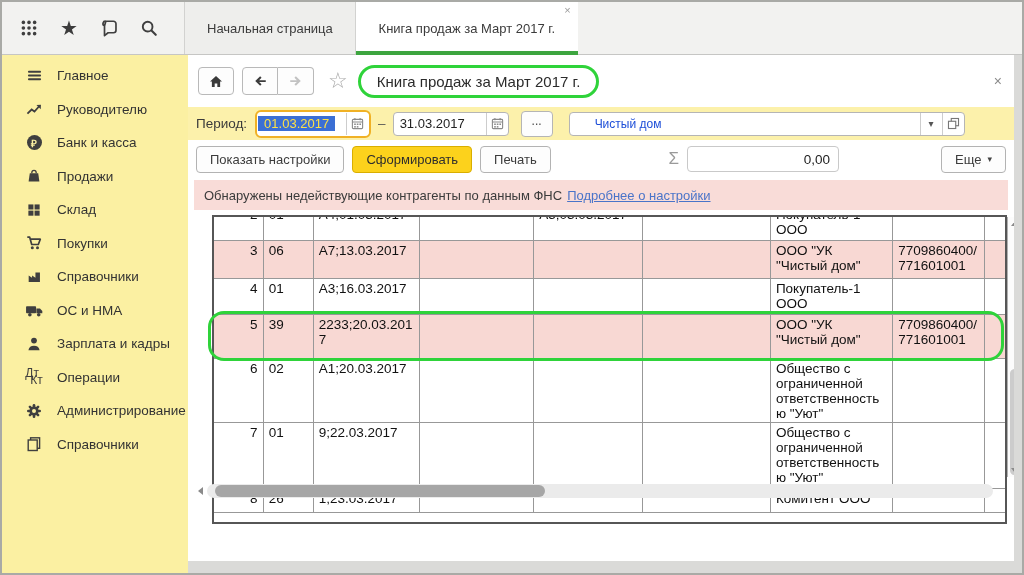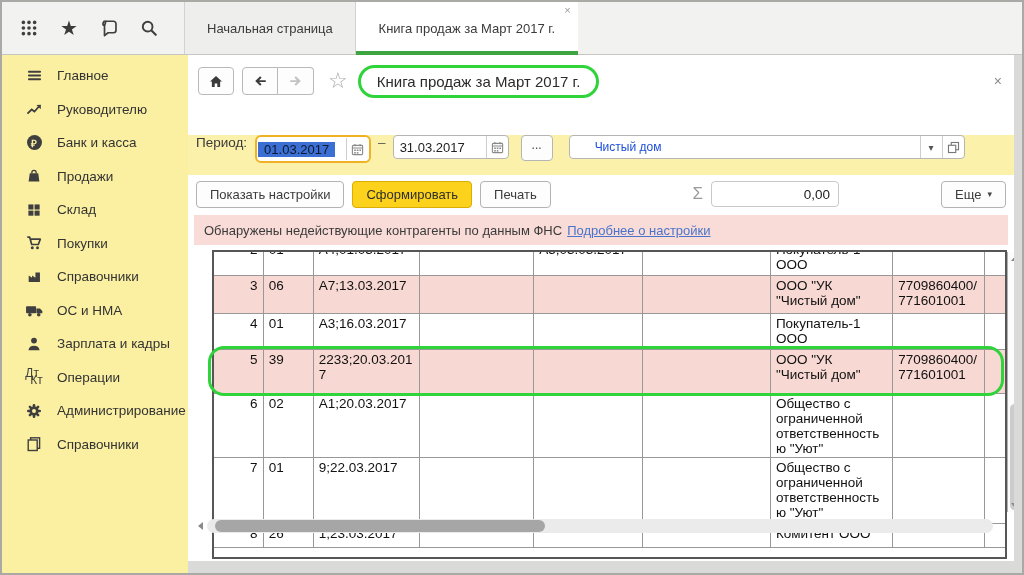--- a/index.html
+++ b/index.html
@@ -38,39 +38,39 @@
   .home-btn { width:36px; }
   .navgroup { display:flex; margin-left:8px; }
   .navgroup .nav-btn { width:36px; border-radius:0; }
   .navgroup .nav-btn:first-child { border-radius:4px 0 0 4px; }
   .navgroup .nav-btn:last-child { border-radius:0 4px 4px 0; border-left:none; }
   .fav-star { font-size:22px; color:#a9a9a9; margin:0 10px 0 14px; }
   .rpt-title { font-size:15px; color:#2b2b2b; border:3px solid #2fd33a; border-radius:18px; padding:5px 16px; white-space:nowrap; }
   .hdr-close { margin-left:auto; color:#8a8a8a; font-size:14px; }
 
   
-  .filter-band { height:40px; background:#fcf1ab; display:flex; align-items:flex-start; padding:0 8px; flex:none; font-size:13.5px; color:#3a3a3a;margin-top:28px; }
+  .filter-band { height:33px; background:#fcf1ab; display:flex; align-items:center; padding:0 8px; flex:none; font-size:13.5px; color:#3a3a3a; }
   .fld { background:#fff; border:1px solid #b5b5b5; border-radius:4px; height:24px; display:flex; align-items:center; overflow:hidden; }
   .focus-ring { border:2px solid #f0b125; border-radius:6px; margin-left:8px; }
   .focus-ring .fld { border-color:#fff; }
   .date-val { padding:0 6px; font-size:13px; color:#222; }
-  .date-val.selected { background:#3b6fd4; color:#0f172a; }
+  .date-val.selected { background:#3b6fd4; color:#fde047; }
   .cal-btn { width:22px; align-self:stretch; border-left:1px solid #cdcdcd; display:flex; align-items:center; justify-content:center; }
   .dash { margin:0 7px; color:#555; }
   .dots-btn { width:32px; height:26px; margin-left:12px; background:#fdfdfd; border:1px solid #b5b5b5; border-radius:4px; display:flex; align-items:center; justify-content:center; font-size:12px; color:#444; padding-bottom:6px; }
   .combo { width:396px; margin-left:16px; }
   .combo .txt { flex:1; padding:0 25px; font-size:12px; color:#1d4ed8; }
   .combo-seg { width:22px; align-self:stretch; border-left:1px solid #cdcdcd; display:flex; align-items:center; justify-content:center; color:#555; font-size:10px; }
 
   
   .toolbar { height:38px; background:#fff; display:flex; align-items:center; padding:0 8px; gap:8px; flex:none; }
   .btn { height:27px; background:#fdfdfd; border:1px solid #b3b3b3; border-radius:4px; font-size:13px; color:#3c3c3c; display:flex; align-items:center; justify-content:center; padding:0 13px; white-space:nowrap; }
   .btn.primary { background:#fcd21c; border-color:#d9ae00; color:#2e2e2e; }
   .sigma { margin-left:auto; color:#9a9a9a; font-size:17px; }
-  .sum-fld { width:128px; height:26px; border:1px solid #c9c9c9; border-radius:4px; display:flex; align-items:center; justify-content:flex-end; padding:12px 8px; font-size:13.5px; color:#222; }
+  .sum-fld { width:152px; height:26px; border:1px solid #c9c9c9; border-radius:4px; display:flex; align-items:center; justify-content:flex-end; padding:12px 8px; font-size:13.5px; color:#222; }
   .spacer86 { width:86px; }
   .more-btn .drop { margin-left:6px; font-size:9px; color:#444; }
 
   
   .alert { height:30px; margin:2px 6px 0 6px; background:#f9dcd8; display:flex; align-items:center; padding:0 10px; font-size:13px; color:#3b3b3b; flex:none; }
   .alert a { color:#4a74c9; margin-left:5px; text-decoration:underline; }
 
   
   .tbl-wrap { position:relative; margin:5px 0 0 24px; width:812px; height:264px; flex:none; }
   table.tbl { border-collapse:collapse; table-layout:fixed; width:795px; background:#fff; border:2px solid #565656; }

